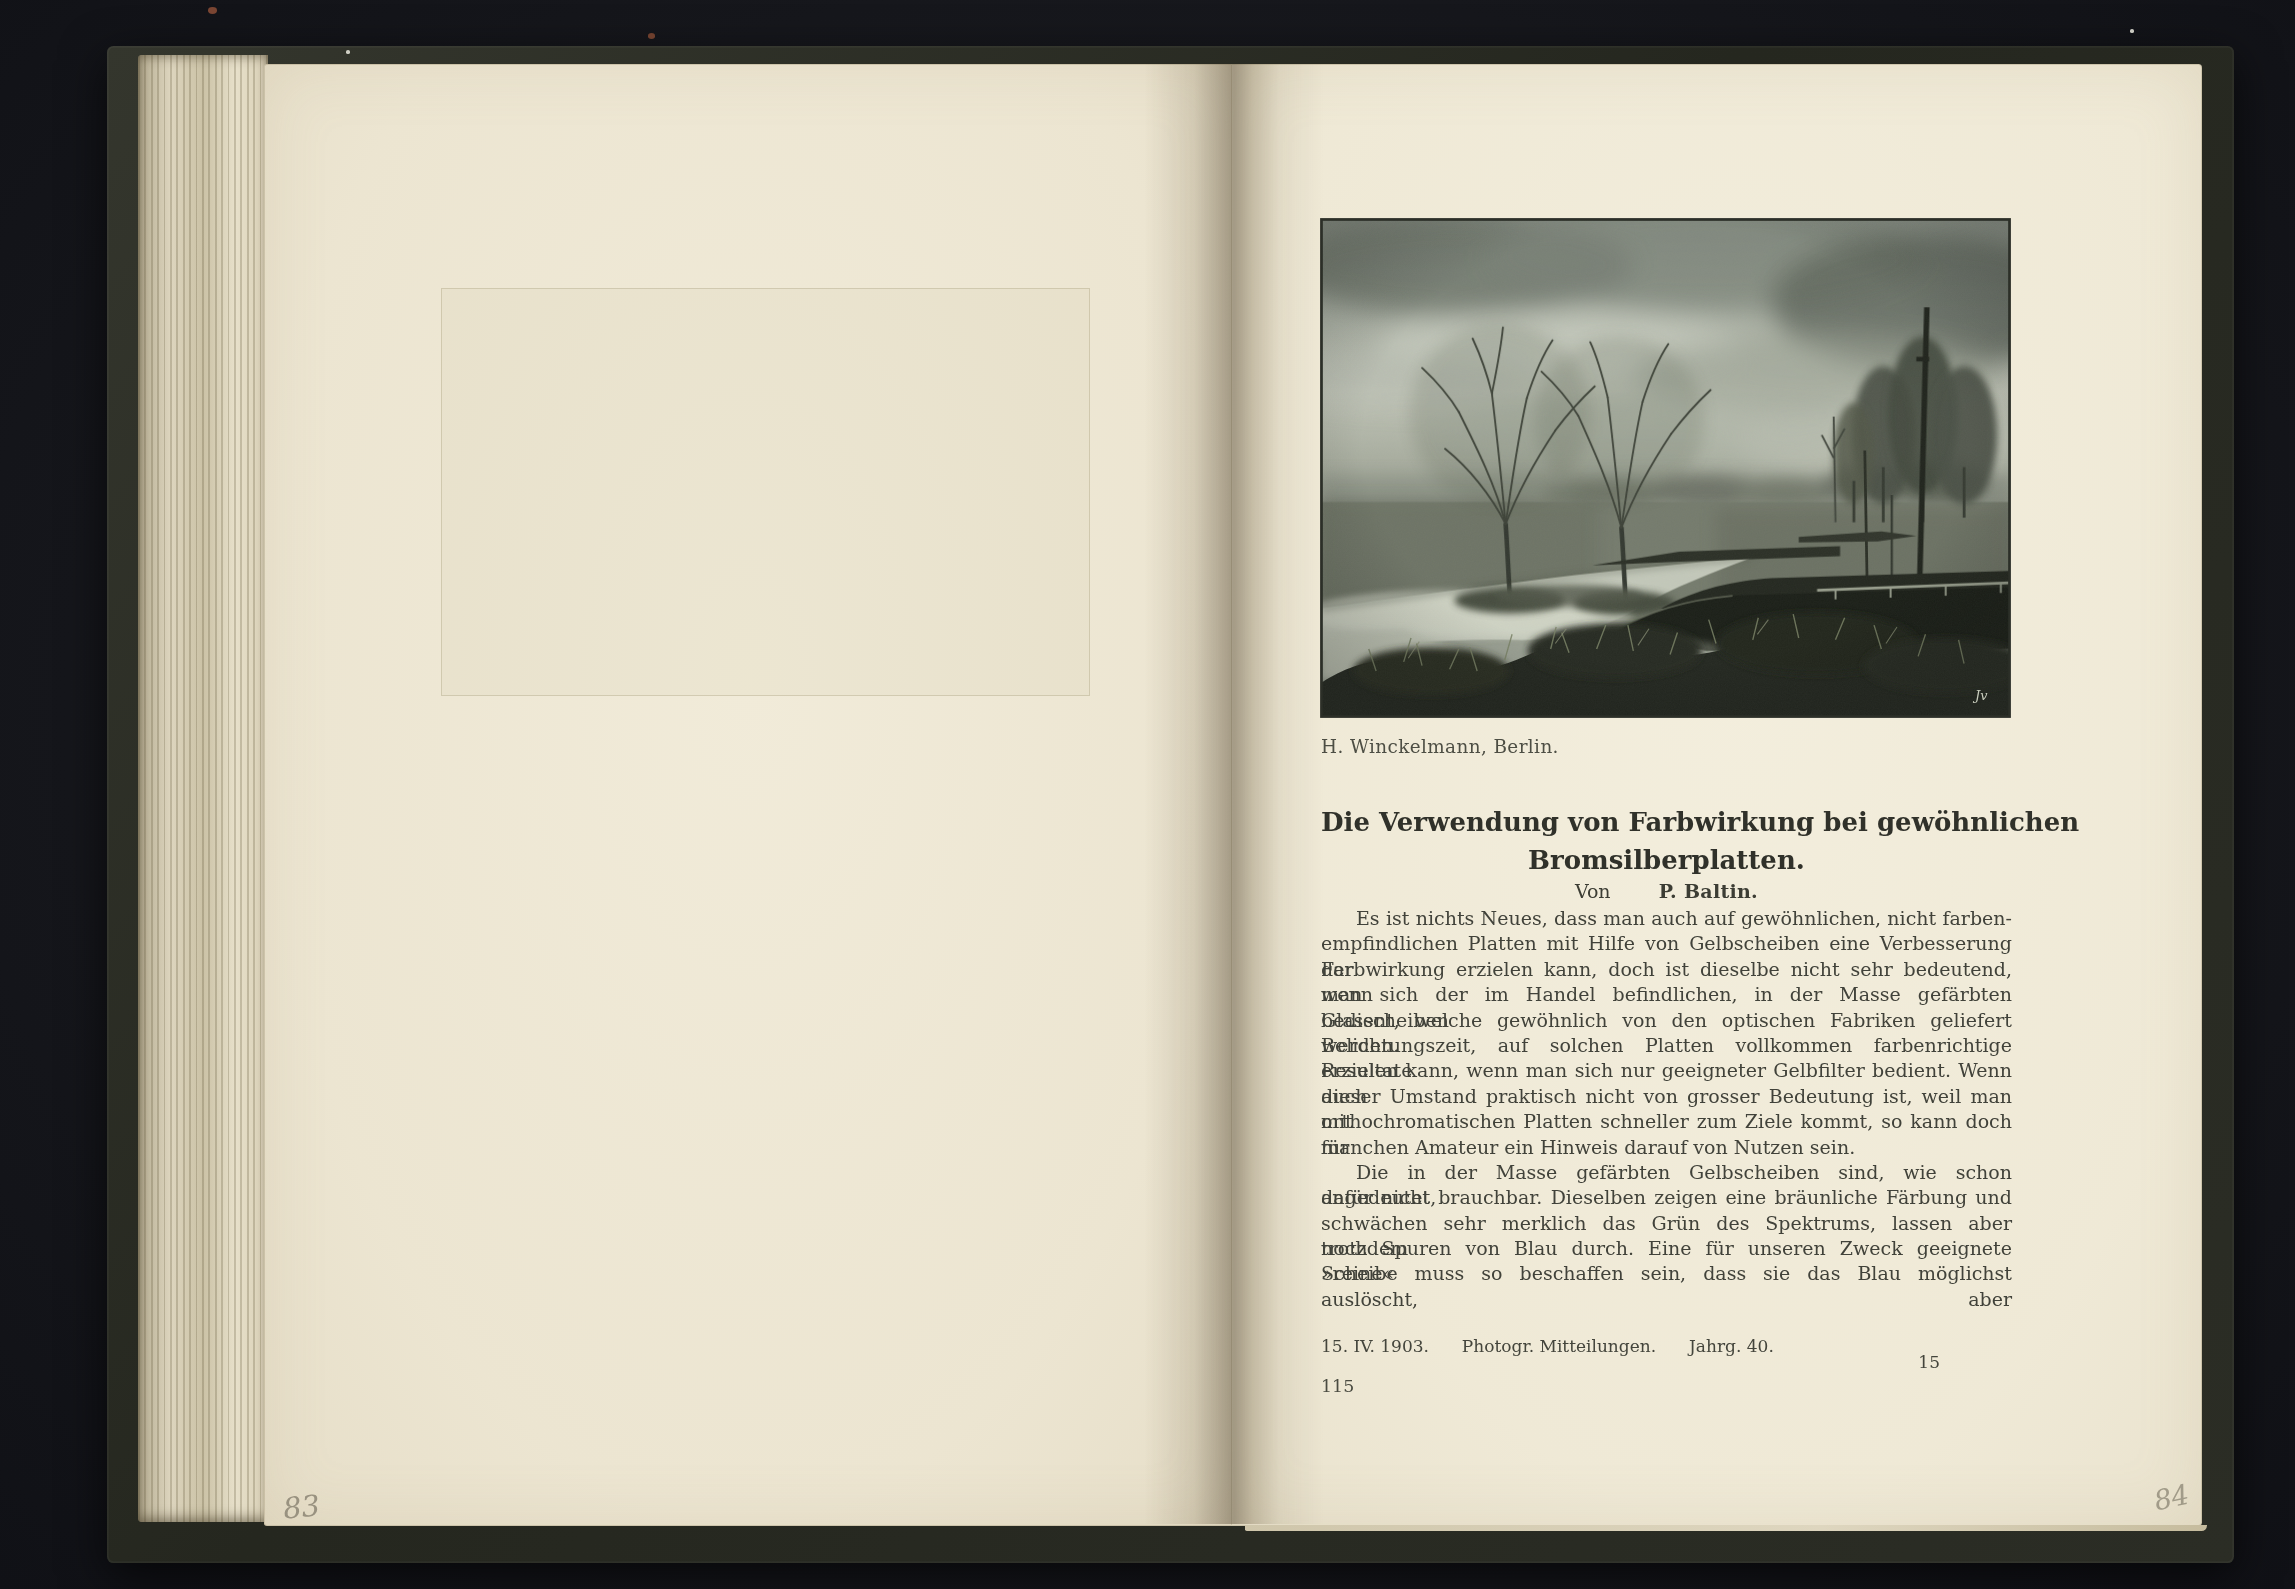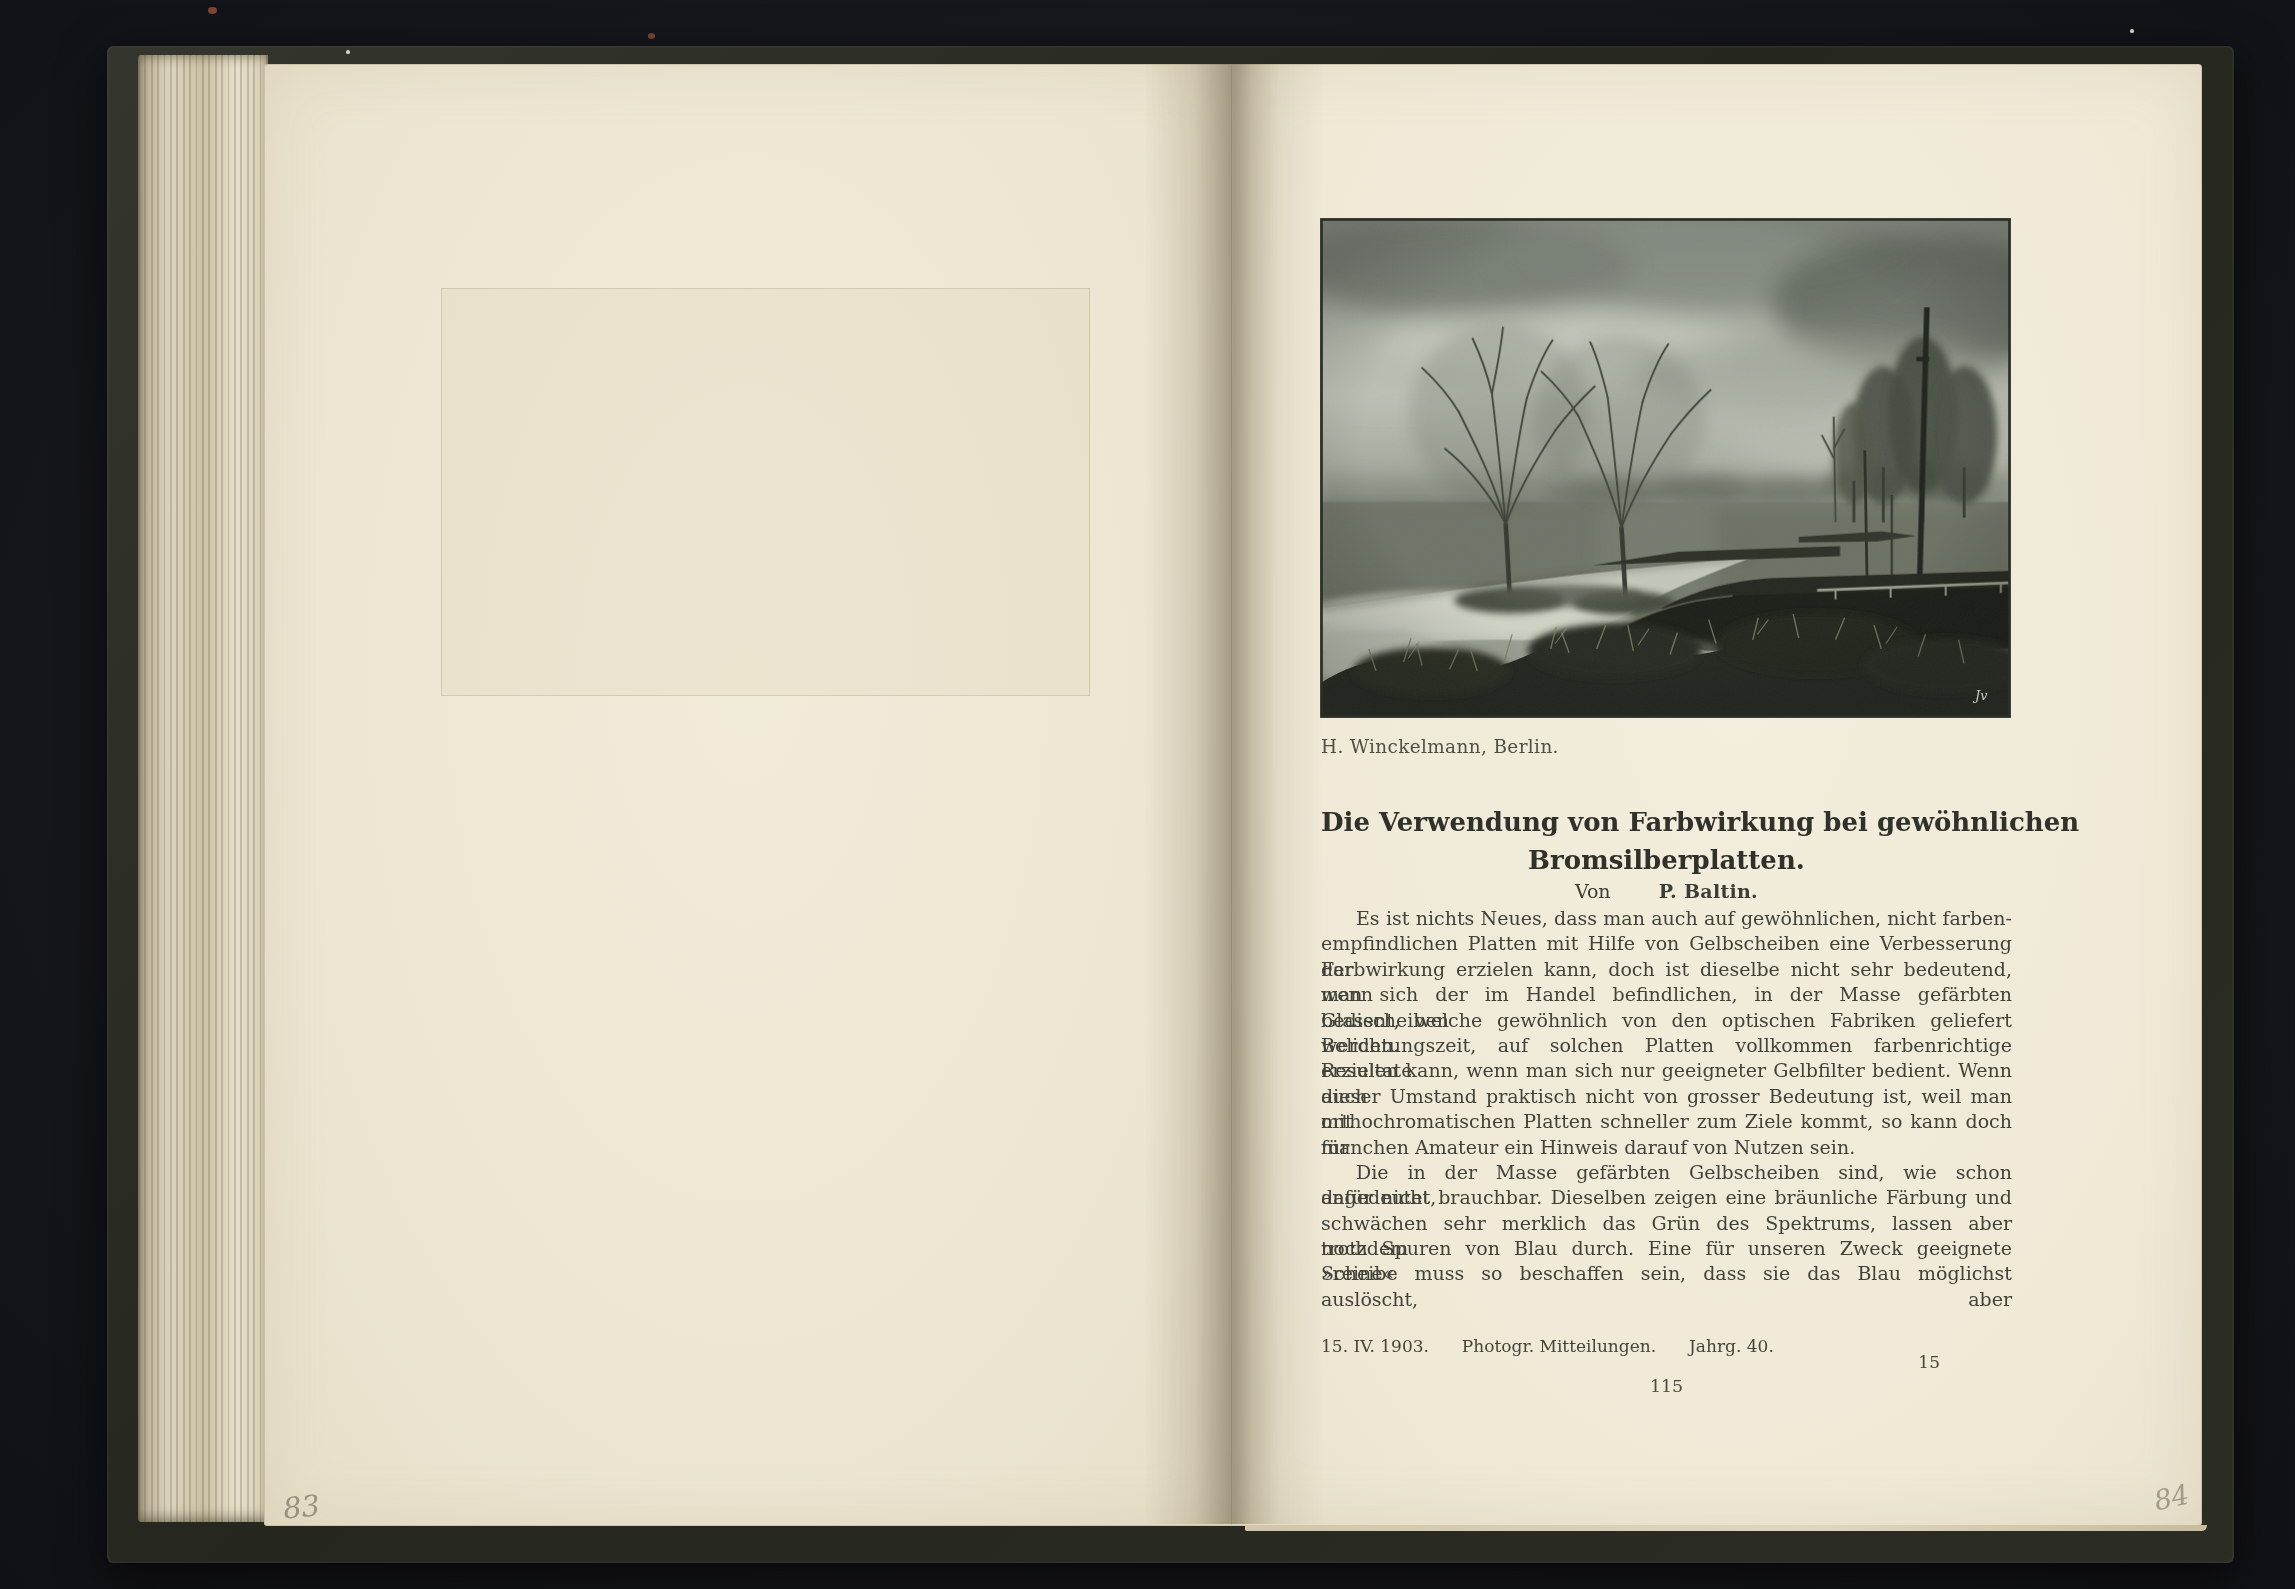--- a/index.html
+++ b/index.html
@@ -40,21 +40,21 @@
         font-weight:bold;color:#30312a;font-size:26px;line-height:38px;white-space:nowrap;}
   .byline{position:absolute;left:89px;top:815px;width:691px;text-align:center;font-size:19px;color:#3c3d34;}
   .byline b{letter-spacing:0.3px;margin-left:42px;}
   .bodytext{position:absolute;left:89px;top:841px;width:691px;font-size:19px;line-height:25.4px;color:#41423a;}
   .line{text-align:justify;text-align-last:justify;height:25.4px;overflow:visible;}
   .line.first{text-indent:35px;}
   .line.endpara{text-align-last:left;}
   .footer{position:absolute;left:89px;top:1271px;width:691px;font-size:17px;color:#44453c;}
   .footer .seg{margin-right:27.5px;}
   .sheet-no{position:absolute;right:72px;top:0;margin-top:16px;}
-  .pageno{position:absolute;left:89px;top:1311px;width:691px;text-align:center;font-size:17.4px;color:#4a4b41;}
+  .pageno{position:absolute;left:89px;top:1311px;width:691px;text-align:left;font-size:17.4px;color:#4a4b41;}
 </style>
 </head>
 <body>
 
 <div class="scene">
 
   <div class="cover"></div>
   <div class="fore-edge"></div>
 
   <div class="speck" style="left:208px;top:7.3px;width:9.2px;height:6.4px;background:#7a4532;"></div>

